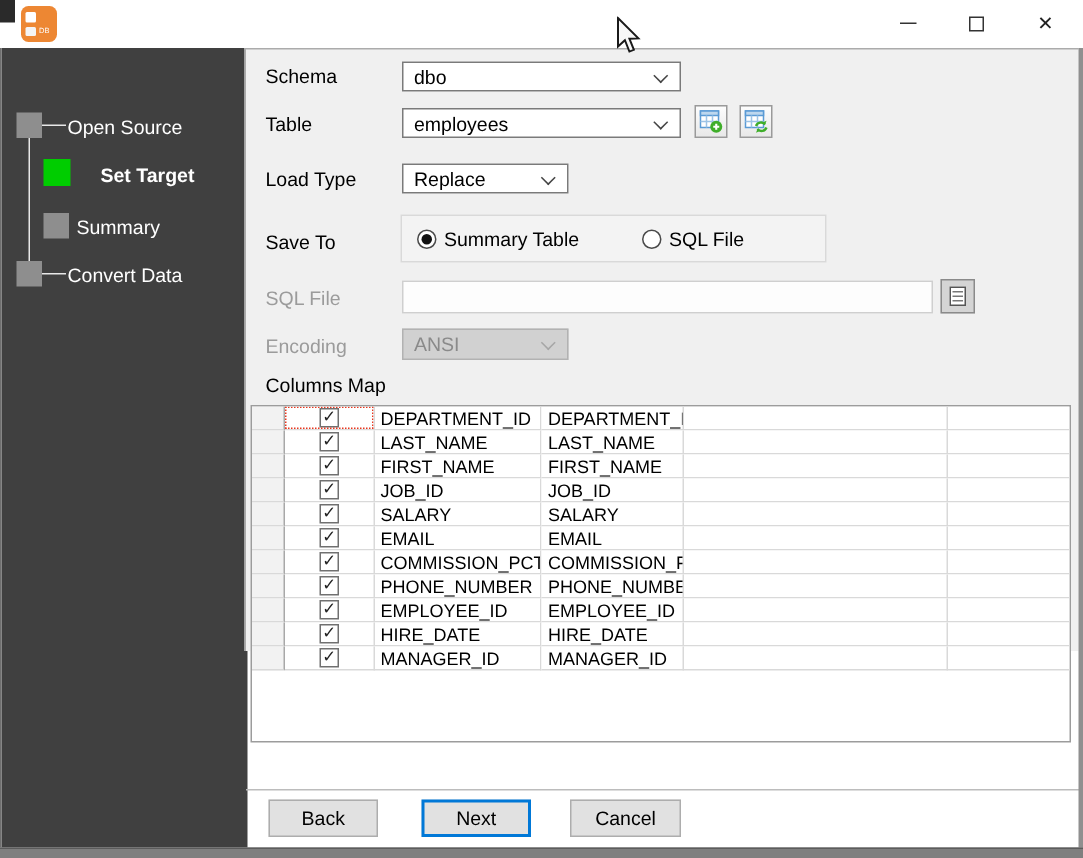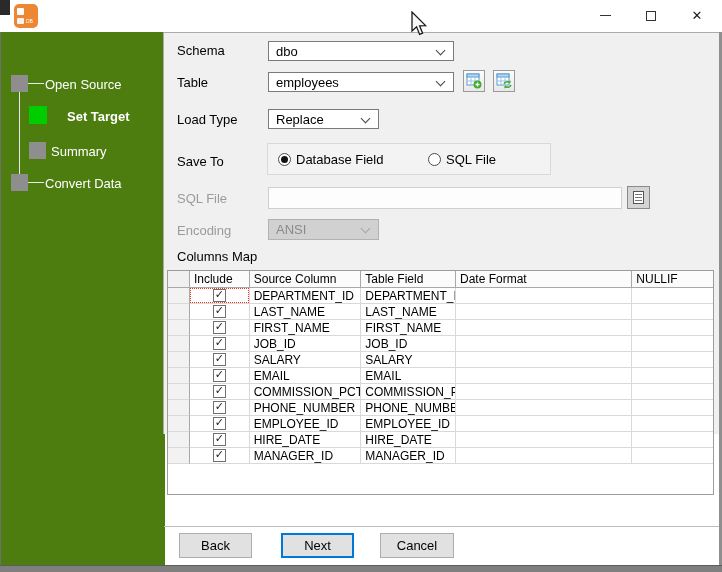--- a/index.html
+++ b/index.html
@@ -16,21 +16,21 @@
   .tb-btn { width: 46px; height: 31px; display: flex; align-items: center; justify-content: center; }
   .glyph-min { width: 11px; height: 1px; background: #333; }
   .glyph-max { width: 10px; height: 10px; border: 1px solid #333; }
   .glyph-close { font-size: 13px; color: #222; line-height: 1; }
   .frag-corner { position: absolute; left: 0; top: 0; width: 10px; height: 15px; background: #2a2a2a; }
   .frame-left { position: absolute; left: 0; top: 32px; width: 1px; height: 533px; background: #6f6f6f; }
   .frame-right { position: absolute; left: 719px; top: 32px; width: 3px; height: 533px; background: #8f8f8f; }
   .frame-bottom { position: absolute; left: 0; top: 565px; width: 722px; height: 7px; background: #7f7f7f; border-top: 1px solid #5c5c5c; }
 
   
-  .sidebar { position: absolute; left: 1px; top: 32px; width: 164px; height: 533px; background: #4d7c0f; }
+  .sidebar { position: absolute; left: 1px; top: 32px; width: 164px; height: 533px; background: #404040; }
   .nav-line { position: absolute; left: 18px; top: 52px; width: 1px; height: 99px; background: #e8e8e8; }
   .nav-stub { position: absolute; height: 1px; background: #e8e8e8; }
   .stub-1 { left: 19px; top: 51px; width: 24px; }
   .stub-4 { left: 19px; top: 150px; width: 24px; }
   .step-sq { position: absolute; width: 17px; height: 17px; }
   .sq-0 { left: 10px; top: 43px; } .sq-1 { left: 28px; top: 74px; width: 18px; height: 18px; }
   .sq-2 { left: 28px; top: 110px; } .sq-3 { left: 10px; top: 142px; }
   .step { position: absolute; color: #ffffff; font-size: 13px; white-space: nowrap; }
   .lb-0 { left: 44px; top: 45px; } .lb-1 { left: 66px; top: 77px; }
   .lb-2 { left: 50px; top: 112px; } .lb-3 { left: 44px; top: 144px; }
@@ -191,21 +191,21 @@
     <div class="flabel" style="left:13px; top:79px;">Load Type</div>
     <div class="combo cmb-load">
       <span>Replace</span>
       <span class="chev"></span>
     </div>
 
     <div class="flabel" style="left:13px; top:121px;">Save To</div>
     <div class="saveto-panel">
       <div class="radio-item radio-0">
         <span class="radio selected"></span>
-        <span>Database Field</span>
+        <span>Summary Table</span>
       </div>
       <div class="radio-item radio-1">
         <span class="radio"></span>
         <span>SQL File</span>
       </div>
     </div>
 
     <div class="flabel disabled" style="left:13px; top:158px;">SQL File</div>
     <input class="sqlfile-input" type="text" disabled="" value="" style="">
     <div class="browse-btn">
@@ -214,28 +214,20 @@
 
     <div class="flabel disabled" style="left:13px; top:190px;">Encoding</div>
     <div class="combo disabled cmb-enc">
       <span>ANSI</span>
       <span class="chev"></span>
     </div>
 
     <div class="flabel" style="left:13px; top:216px;">Columns Map</div>
 
     <div class="grid">
-      <div class="g-head">
-        <div class="gh c-sel"></div>
-        <div class="gh c-inc">Include</div>
-        <div class="gh c-src">Source Column</div>
-        <div class="gh c-fld">Table Field</div>
-        <div class="gh c-dat">Date Format</div>
-        <div class="gh c-nul">NULLIF</div>
-      </div>
       <div>
   <div class="g-row">
     <div class="gc c-sel"></div>
     <div class="gc c-inc cell-include focused">
       <span class="cb checked"></span>
     </div>
     <div class="gc c-src">DEPARTMENT_ID</div>
     <div class="gc c-fld">DEPARTMENT_ID</div>
     <div class="gc c-dat"></div>
     <div class="gc c-nul"></div>

